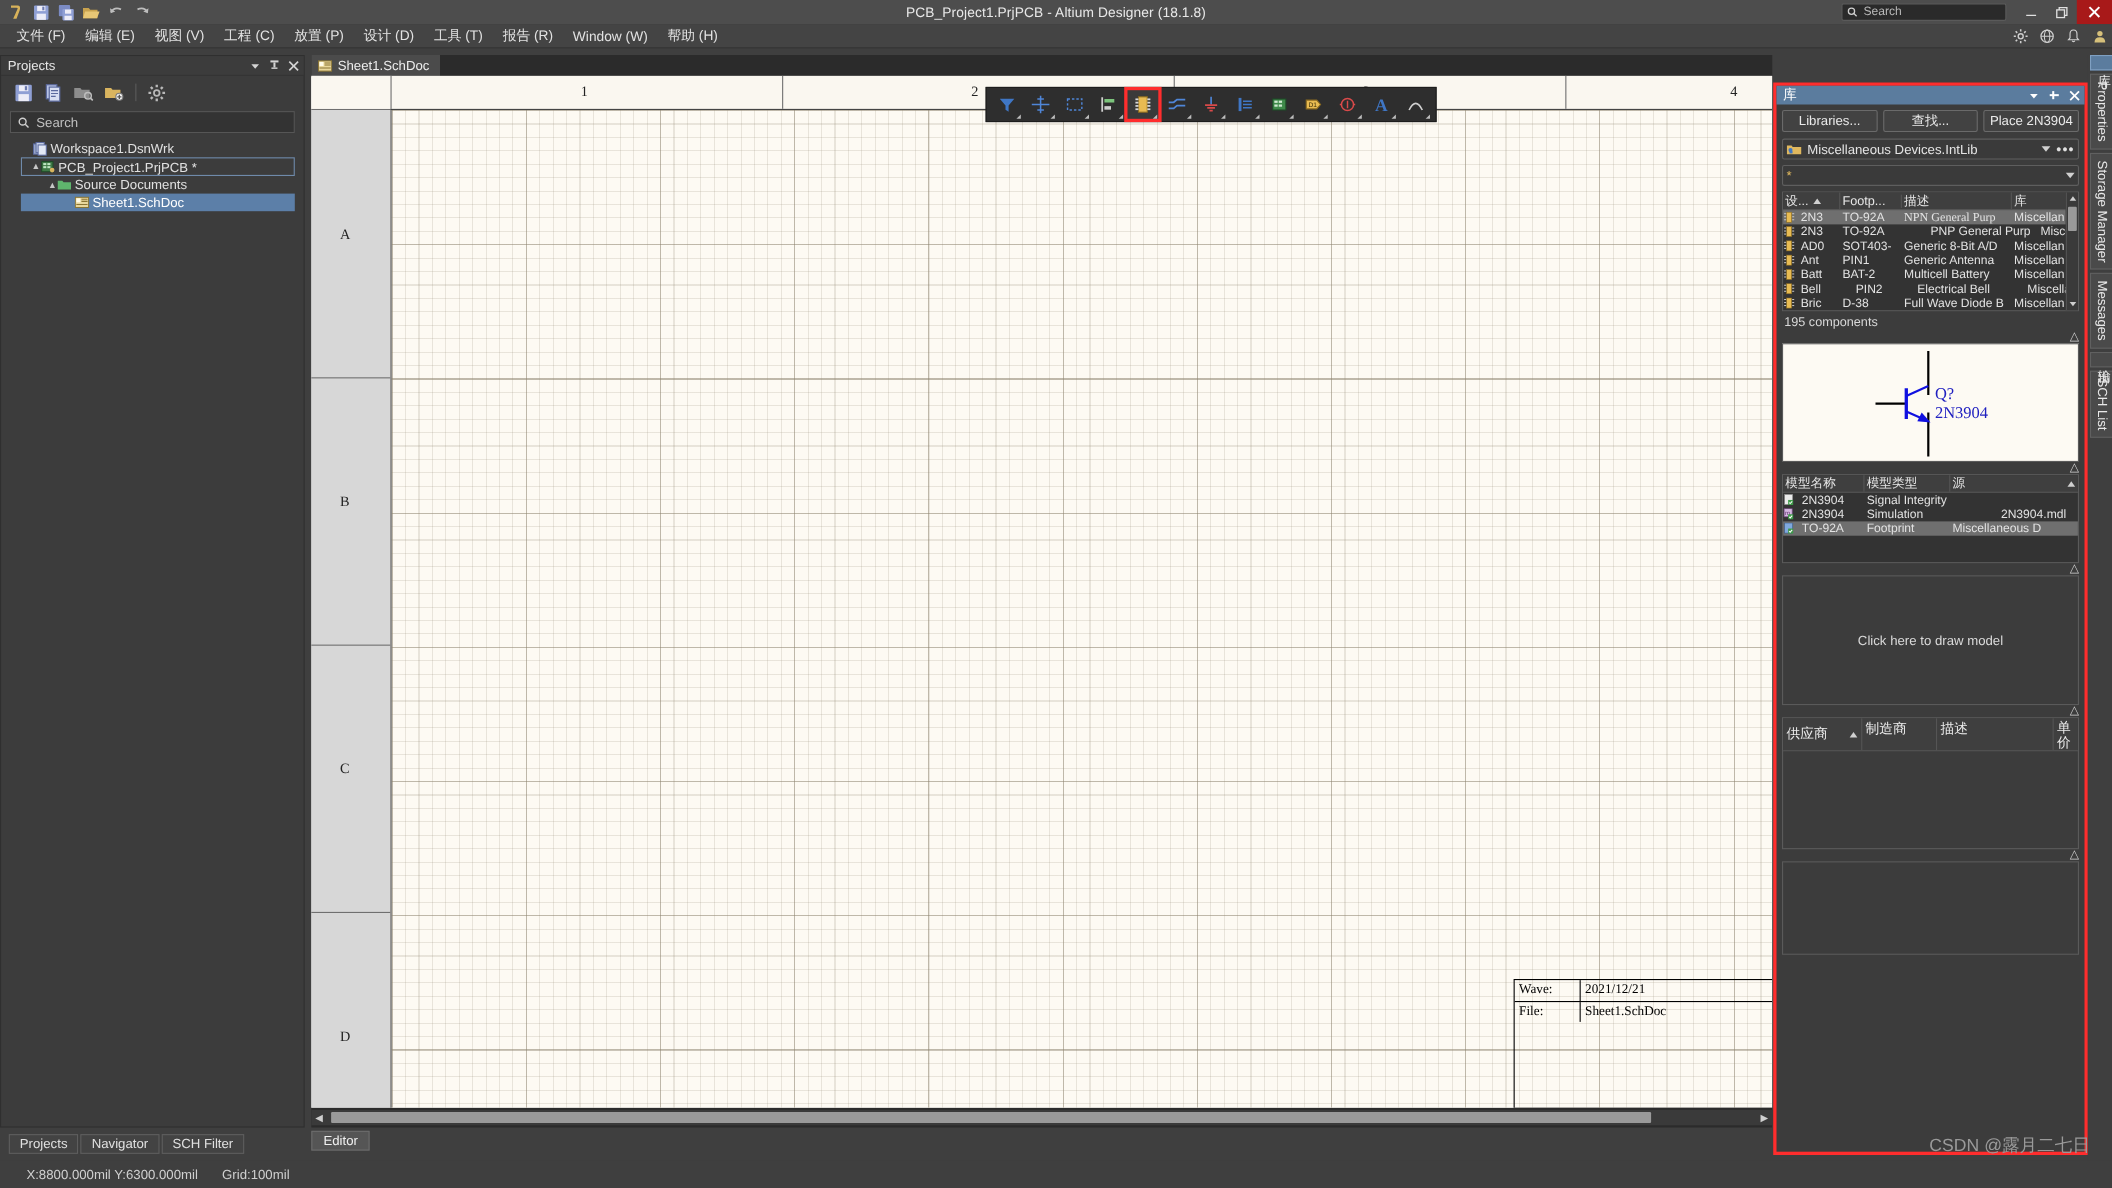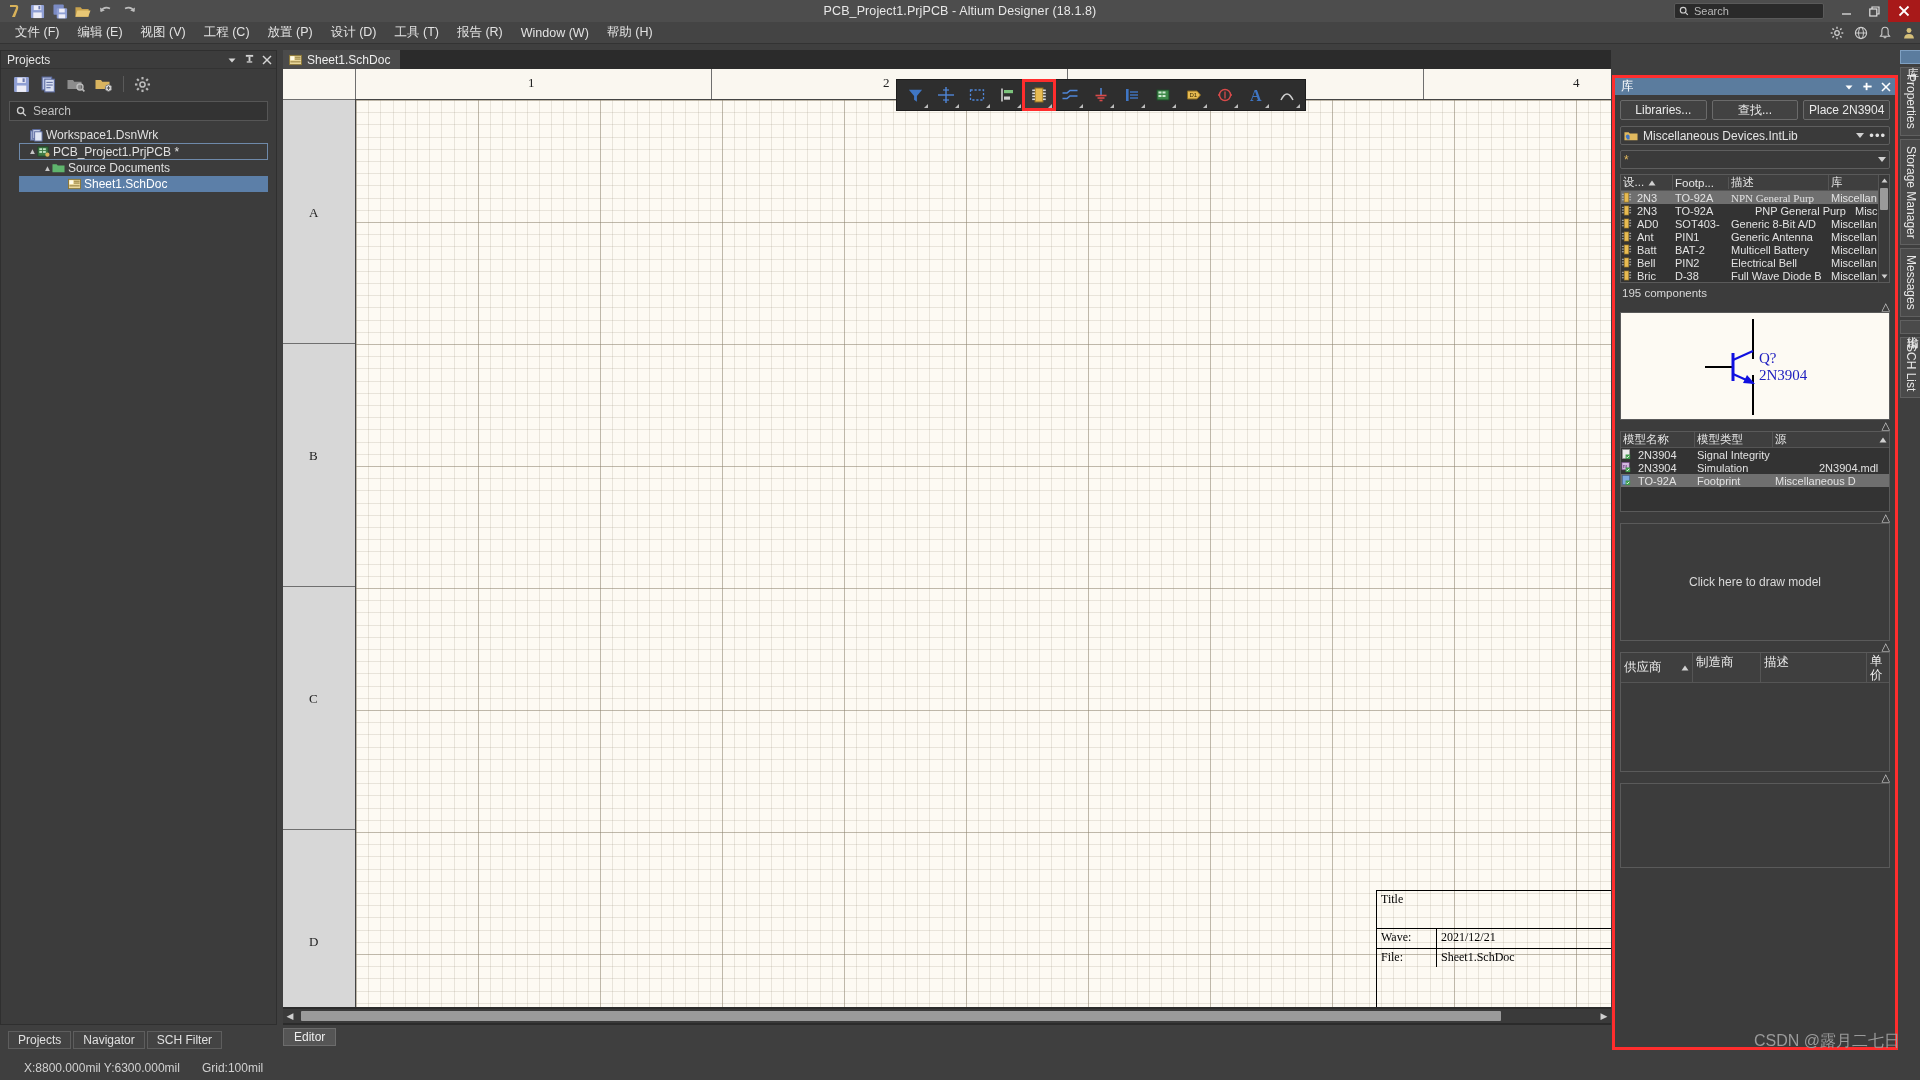--- a/index.html
+++ b/index.html
@@ -538,26 +538,20 @@
         <div class="ruler-num" style="left:245px; top:6px">1</div>
         <div class="ruler-num" style="left:600px; top:6px">2</div>
         <div class="ruler-num" style="left:956px; top:6px">3</div>
         <div class="ruler-num" style="left:1290px; top:6px">4</div>
       </div>
 
       <div class="sheet">
         <div class="major"></div>
 
         <div class="titleblock" style="left:1020px; top:790px; width:300px; height:118px;">
-          <div class="tb-row" style="height:38px;">
-            <div class="tb-cell" style="width:100%; border-right:none;">
-              <span>Title</span>
-              <span></span>
-            </div>
-          </div>
           <div class="tb-row" style="height:20px;">
             <div class="tb-cell" style="width:60px;">
               <span>Wave:</span>
             </div>
             <div class="tb-cell" style="flex:1;">
               <span>2021/12/21</span>
             </div>
 
           </div>
           <div class="tb-row" style="height:18px;">
@@ -872,21 +866,21 @@
                         <rect x="1" y="2" width="2" height="1"></rect>
                         <rect x="1" y="5" width="2" height="1"></rect>
                         <rect x="1" y="8" width="2" height="1"></rect>
                         <rect x="9" y="2" width="2" height="1"></rect>
                         <rect x="9" y="5" width="2" height="1"></rect>
                         <rect x="9" y="8" width="2" height="1"></rect>
                       </g>
                     </svg>
                 </span>
                 <span class="gt-td" style="width:38px;">Bell</span>
-                <span class="gt-td" style="width:56px;">PIN2</span>
+                <span class="gt-td" style="width:56px;margin-left:12px;">PIN2</span>
                 <span class="gt-td" style="width:100px;">Electrical Bell</span>
                 <span class="gt-td" style="flex:1;">Miscellan</span>
               </div>
               <div class="gt-row">
                 <span style="width:14px;display:inline-block;">
                   <svg class="svgicon" width="11" height="11" viewBox="0 0 12 12">
                       <rect x="3.5" y="1" width="5" height="10" fill="#e8bb52" stroke="#8a6a20" stroke-width="0.6"></rect>
                       <g fill="#c9c9c9">
                         <rect x="1" y="2" width="2" height="1"></rect>
                         <rect x="1" y="5" width="2" height="1"></rect>

